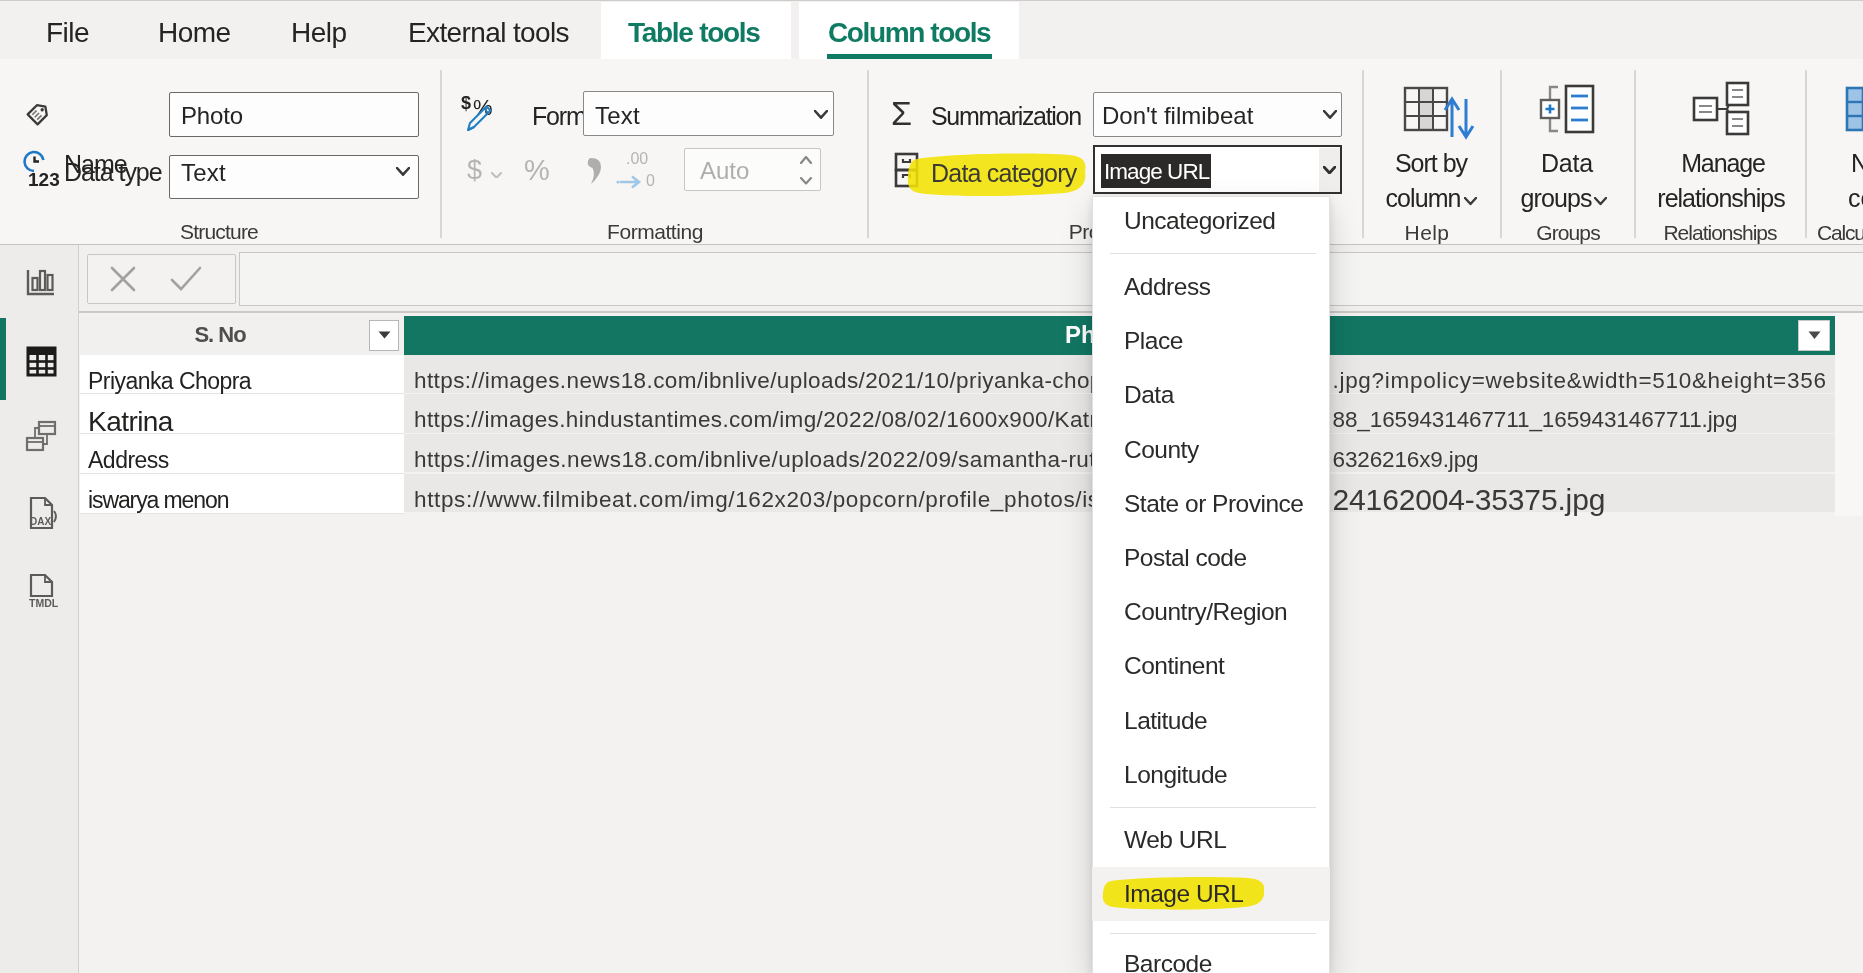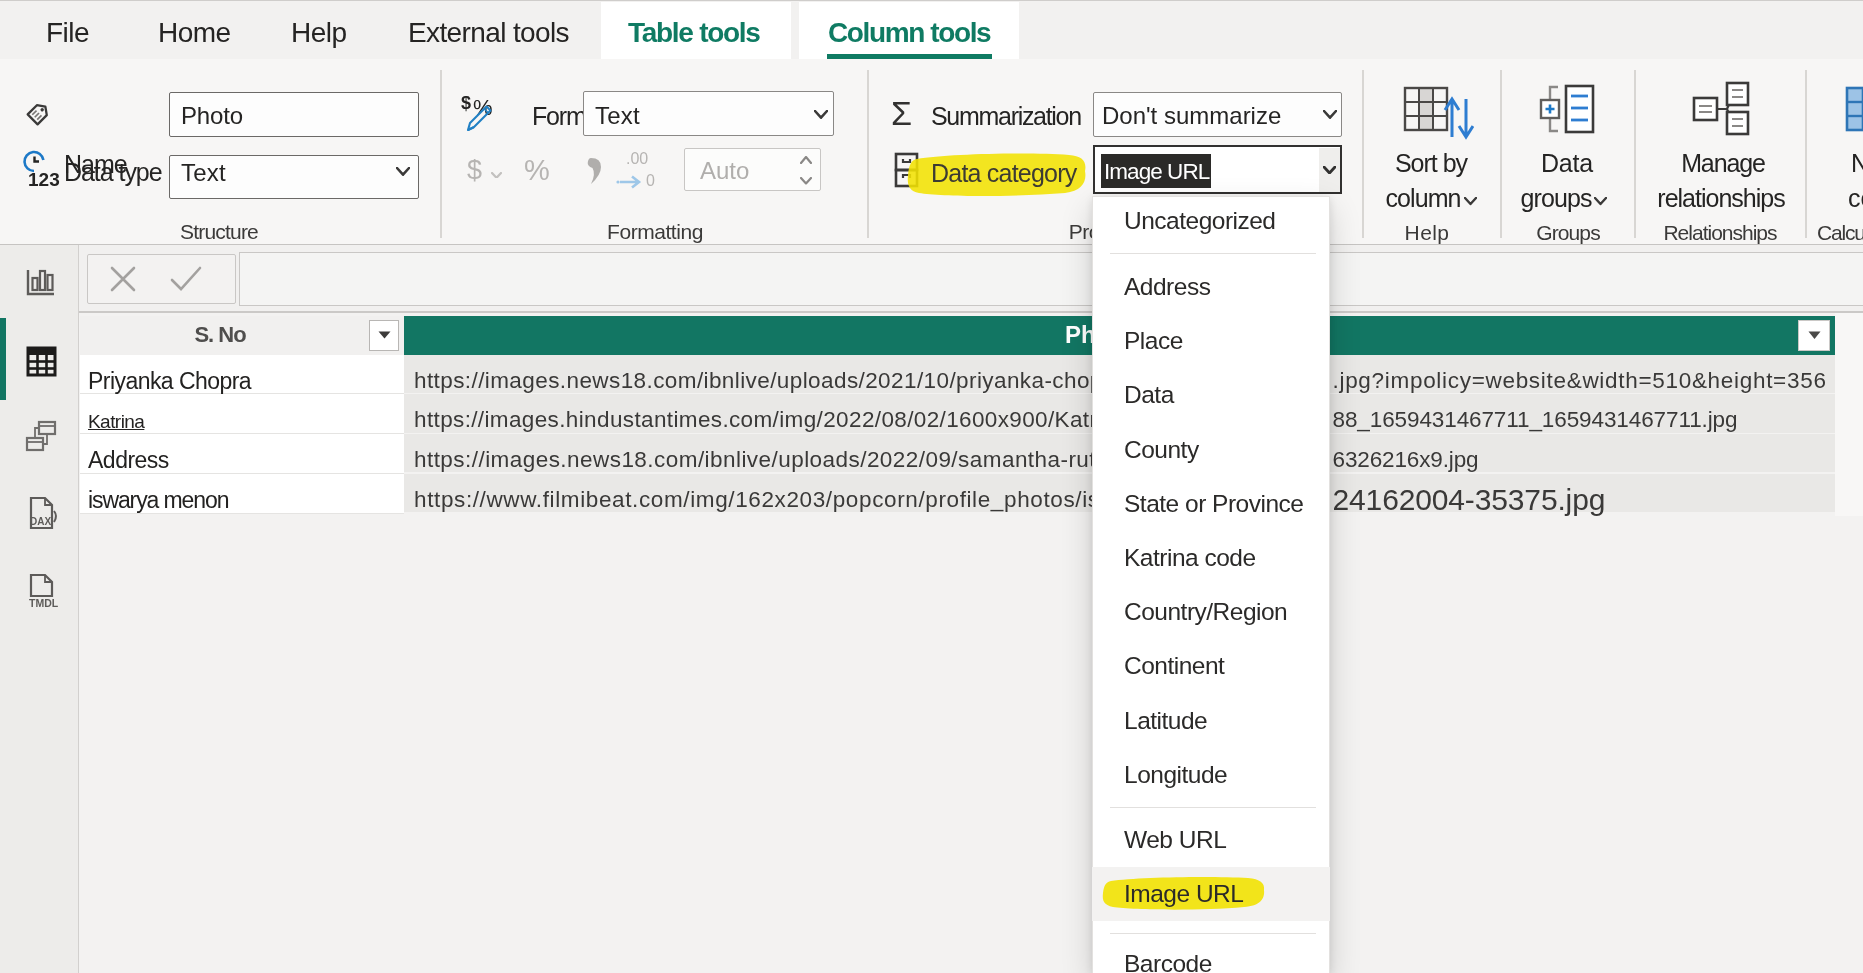--- a/index.html
+++ b/index.html
@@ -79,21 +79,21 @@
 <svg class="abs" style="left:800px;top:156px" width="12" height="8" viewBox="0 0 12 8">
     <path d="M1 7 L6 1 L11 7" fill="none" stroke="#8a8886" stroke-width="2.2" stroke-linecap="round" stroke-linejoin="round"></path>
   </svg>
 <svg class="abs" style="left:800.0px;top:177.28px;" width="12" height="7.4399999999999995" viewBox="0 0 12 7.4399999999999995">
     <path d="M1 1 L6.0 6.4399999999999995 L11 1" fill="none" stroke="#8a8886" stroke-width="2.2" stroke-linecap="round" stroke-linejoin="round"></path>
   </svg>
 <div class="t" style="left:255px;top:219.0px;height:26px;line-height:26px;font-size:21px;color:#3b3a39;letter-spacing:-0.45px;width:800px;text-align:center;">Formatting</div>
 <div class="t" style="left:891px;top:92.0px;height:42px;line-height:42px;font-size:34px;color:#323130;">Σ</div>
 <div class="t" style="left:931px;top:100.5px;height:31px;line-height:31px;font-size:25px;color:#252423;letter-spacing:-1.3px;">Summarization</div>
 <div class="abs" style="left:1092.5px;top:92px;width:249px;height:44.5px;background:#fdfdfd;border:1.6px solid #8a8886;border-radius:2px;"></div>
-<div class="t" style="left:1102px;top:100.5px;height:30px;line-height:30px;font-size:24px;color:#252423;letter-spacing:0.0px;">Don't summarize</div>
+<div class="t" style="left:1102px;top:100.5px;height:30px;line-height:30px;font-size:24px;color:#252423;letter-spacing:0.0px;">Don't filmibeat</div>
 <svg class="abs" style="left:1323.0px;top:110.16px;" width="14" height="8.68" viewBox="0 0 14 8.68">
     <path d="M1 1 L7.0 7.68 L13 1" fill="none" stroke="#3b3a39" stroke-width="2.6" stroke-linecap="round" stroke-linejoin="round"></path>
   </svg>
 <svg class="abs" style="left:893px;top:151px" width="28" height="40" viewBox="0 0 28 40">
 <rect x="3" y="3" width="21" height="16" fill="none" stroke="#3b3a39" stroke-width="2.6"></rect>
 <rect x="3" y="19" width="21" height="16" fill="none" stroke="#3b3a39" stroke-width="2.6"></rect>
 <path d="M10 8 L10 11 L17 11 L17 8" fill="none" stroke="#3b3a39" stroke-width="2.2"></path>
 <path d="M10 27 L10 24 L17 24 L17 27" fill="none" stroke="#3b3a39" stroke-width="2.2"></path>
 </svg>
 <svg class="abs" style="left:907px;top:151px" width="182" height="50" viewBox="0 0 182 50">
@@ -223,21 +223,21 @@
   </svg>
 <div class="abs" style="left:80px;top:354.5px;width:324px;height:38.8px;background:#fff;"></div>
 <div class="abs" style="left:80px;top:393.3px;width:324px;height:1px;background:#e5e4e2;"></div>
 <div class="abs" style="left:404px;top:354.5px;width:1430.5px;height:38.3px;background:#e9e8e6;"></div>
 <div class="t" style="left:88px;top:366.7px;height:29px;line-height:29px;font-size:23px;color:#232221;letter-spacing:-0.55px;">Priyanka Chopra</div>
 <div class="abs" style="left:414px;top:366.6px;width:678px;height:28px;overflow:hidden;white-space:nowrap;line-height:28px;font-size:22.5px;letter-spacing:0.41px;color:#3a3938;" id="ul0">https://images.news18.com/ibnlive/uploads/2021/10/priyanka-chopra-163451</div>
 <div class="t" id="ur0" style="left:1332.5px;top:366.6px;height:28px;line-height:28px;font-size:22.5px;color:#3a3938;letter-spacing:0.7px;">.jpg?impolicy=website&amp;width=510&amp;height=356</div>
 <div class="abs" style="left:80px;top:394.3px;width:324px;height:38.8px;background:#fff;"></div>
 <div class="abs" style="left:80px;top:433.1px;width:324px;height:1px;background:#e5e4e2;"></div>
 <div class="abs" style="left:404px;top:394.3px;width:1430.5px;height:38.3px;background:#e9e8e6;"></div>
-<div class="t" style="left:88px;top:406.5px;height:29px;line-height:29px;font-size:19px;color:#232221;letter-spacing:-0.55px;text-decoration:underline;">Katrina</div>
+<div class="t" style="left:88px;top:406.5px;height:29px;line-height:29px;font-size:28px;color:#232221;letter-spacing:-0.55px;">Katrina</div>
 <div class="abs" style="left:414px;top:406.4px;width:678px;height:28px;overflow:hidden;white-space:nowrap;line-height:28px;font-size:22.5px;letter-spacing:0.37px;color:#3a3938;" id="ul1">https://images.hindustantimes.com/img/2022/08/02/1600x900/Katrina_Kaif</div>
 <div class="t" id="ur1" style="left:1332.5px;top:406.4px;height:28px;line-height:28px;font-size:22.5px;color:#3a3938;letter-spacing:-0.1px;">88_1659431467711_1659431467711.jpg</div>
 <div class="abs" style="left:80px;top:434.1px;width:324px;height:38.8px;background:#fff;"></div>
 <div class="abs" style="left:80px;top:472.9px;width:324px;height:1px;background:#e5e4e2;"></div>
 <div class="abs" style="left:404px;top:434.1px;width:1430.5px;height:38.3px;background:#e9e8e6;"></div>
 <div class="t" style="left:88px;top:446.3px;height:29px;line-height:29px;font-size:23px;color:#232221;letter-spacing:-0.5px;">Address</div>
 <div class="abs" style="left:414px;top:446.2px;width:678px;height:28px;overflow:hidden;white-space:nowrap;line-height:28px;font-size:22.5px;letter-spacing:0.45px;color:#3a3938;" id="ul2">https://images.news18.com/ibnlive/uploads/2022/09/samantha-ruth-prabhu</div>
 <div class="t" id="ur2" style="left:1332.5px;top:446.2px;height:28px;line-height:28px;font-size:22.5px;color:#3a3938;letter-spacing:-0.13px;">6326216x9.jpg</div>
 <div class="abs" style="left:80px;top:473.9px;width:324px;height:38.8px;background:#fff;"></div>
 <div class="abs" style="left:80px;top:512.7px;width:324px;height:1px;background:#e5e4e2;"></div>
@@ -251,21 +251,21 @@
 <div class="abs" style="left:1092px;top:866.5px;width:238px;height:54px;background:#f3f2f1;z-index:41;"></div>
 <svg class="abs" style="left:1102px;top:875px;z-index:42" width="166" height="39" viewBox="0 0 166 39">
 <path d="M9 6 C36 2 110 1 146 3 C158 4 163 8 162 15 C163 24 158 31 142 32 C98 36 30 35 11 32 C2 30 0 26 1 18 C2 10 4 7 9 6 Z" fill="#f2e202" opacity="0.9"></path>
   </svg>
 <div class="t" style="left:1124px;top:205.0px;height:31px;line-height:31px;font-size:24.5px;color:#2b2a29;letter-spacing:-0.5px;z-index:45;">Uncategorized</div>
 <div class="t" style="left:1124px;top:271.0px;height:31px;line-height:31px;font-size:24.5px;color:#2b2a29;letter-spacing:-0.5px;z-index:45;">Address</div>
 <div class="t" style="left:1124px;top:325.2px;height:31px;line-height:31px;font-size:24.5px;color:#2b2a29;letter-spacing:-0.5px;z-index:45;">Place</div>
 <div class="t" style="left:1124px;top:379.4px;height:31px;line-height:31px;font-size:24.5px;color:#2b2a29;letter-spacing:-0.5px;z-index:45;">Data</div>
 <div class="t" style="left:1124px;top:433.6px;height:31px;line-height:31px;font-size:24.5px;color:#2b2a29;letter-spacing:-0.5px;z-index:45;">County</div>
 <div class="t" style="left:1124px;top:487.8px;height:31px;line-height:31px;font-size:24.5px;color:#2b2a29;letter-spacing:-0.5px;z-index:45;">State or Province</div>
-<div class="t" style="left:1124px;top:542.0px;height:31px;line-height:31px;font-size:24.5px;color:#2b2a29;letter-spacing:-0.5px;z-index:45;">Katrina code</div>
+<div class="t" style="left:1124px;top:542.0px;height:31px;line-height:31px;font-size:24.5px;color:#2b2a29;letter-spacing:-0.5px;z-index:45;">Postal code</div>
 <div class="t" style="left:1124px;top:596.2px;height:31px;line-height:31px;font-size:24.5px;color:#2b2a29;letter-spacing:-0.5px;z-index:45;">Country/Region</div>
 <div class="t" style="left:1124px;top:650.4px;height:31px;line-height:31px;font-size:24.5px;color:#2b2a29;letter-spacing:-0.5px;z-index:45;">Continent</div>
 <div class="t" style="left:1124px;top:704.6px;height:31px;line-height:31px;font-size:24.5px;color:#2b2a29;letter-spacing:-0.5px;z-index:45;">Latitude</div>
 <div class="t" style="left:1124px;top:758.8px;height:31px;line-height:31px;font-size:24.5px;color:#2b2a29;letter-spacing:-0.5px;z-index:45;">Longitude</div>
 <div class="t" style="left:1124px;top:824.0px;height:31px;line-height:31px;font-size:24.5px;color:#2b2a29;letter-spacing:-0.5px;z-index:45;">Web URL</div>
 <div class="t" style="left:1124px;top:878.2px;height:31px;line-height:31px;font-size:24.5px;color:#2b2a29;letter-spacing:-0.5px;z-index:45;">Image URL</div>
 <div class="t" style="left:1124px;top:947.5px;height:31px;line-height:31px;font-size:24.5px;color:#2b2a29;letter-spacing:-0.5px;z-index:45;">Barcode</div>
 <div class="abs" style="left:1110px;top:252.5px;width:206px;height:1.5px;background:#e2e0de;z-index:45;"></div>
 <div class="abs" style="left:1110px;top:806.5px;width:206px;height:1.5px;background:#e2e0de;z-index:45;"></div>
 <div class="abs" style="left:1110px;top:932.5px;width:206px;height:1.5px;background:#e2e0de;z-index:45;"></div>

